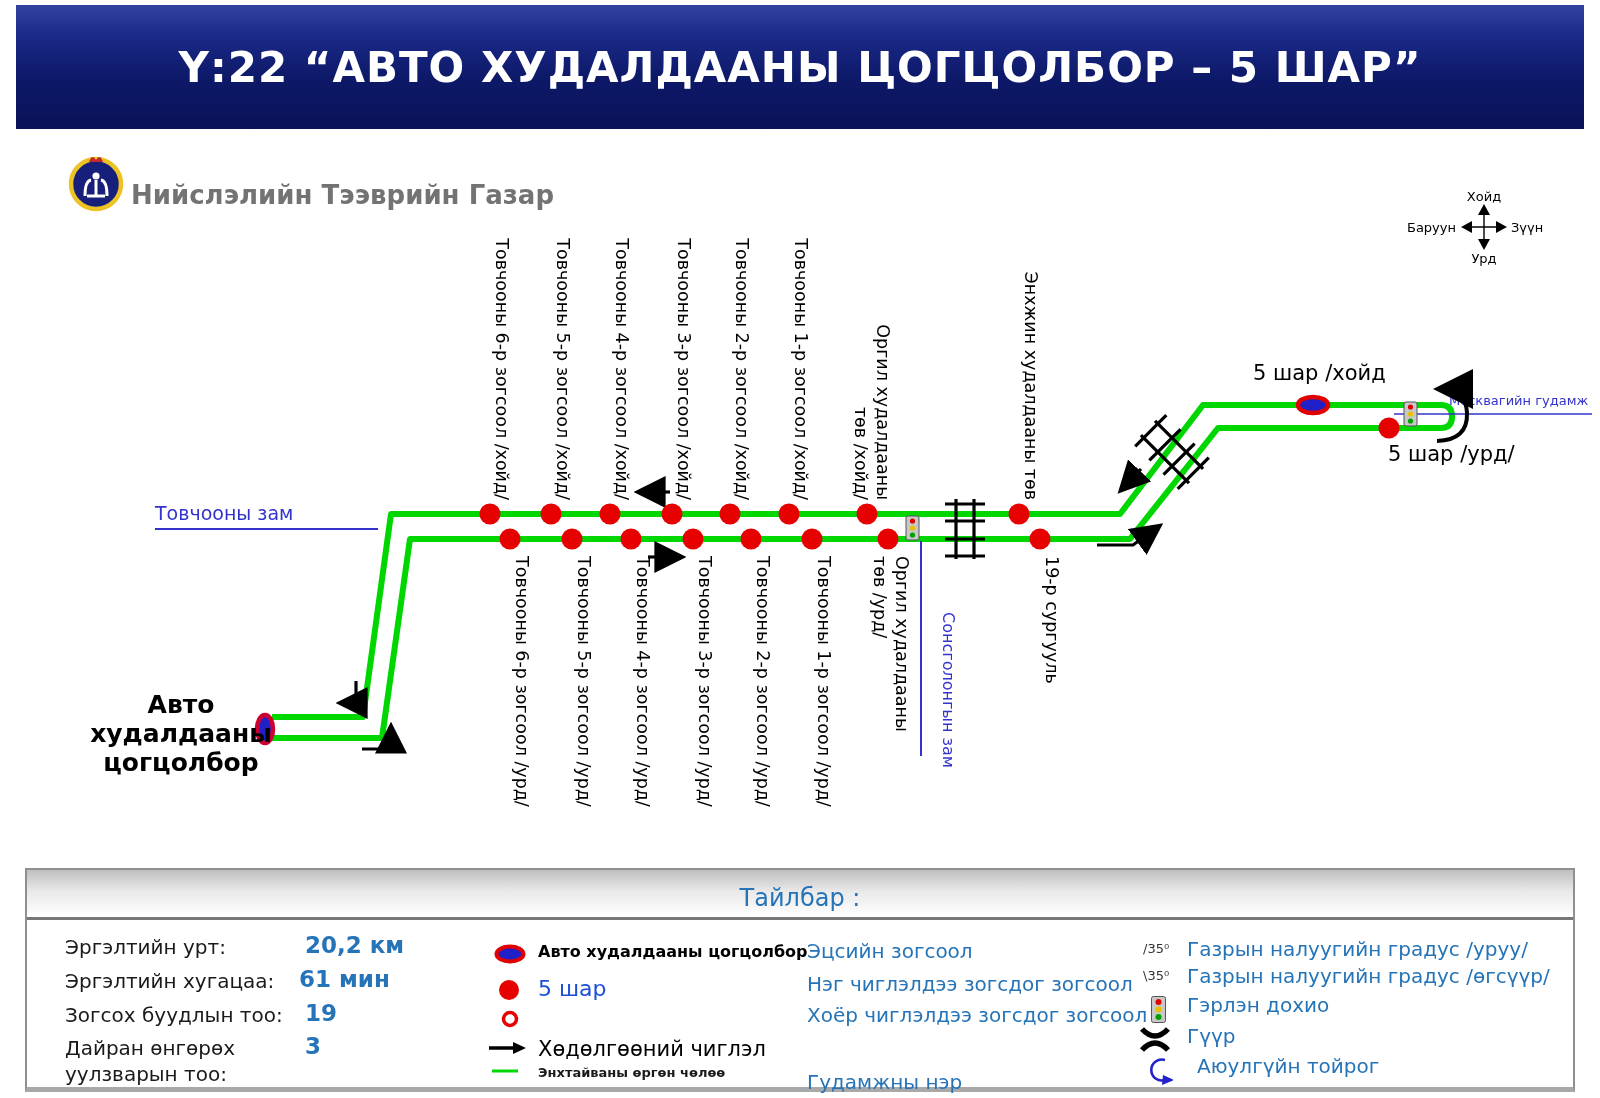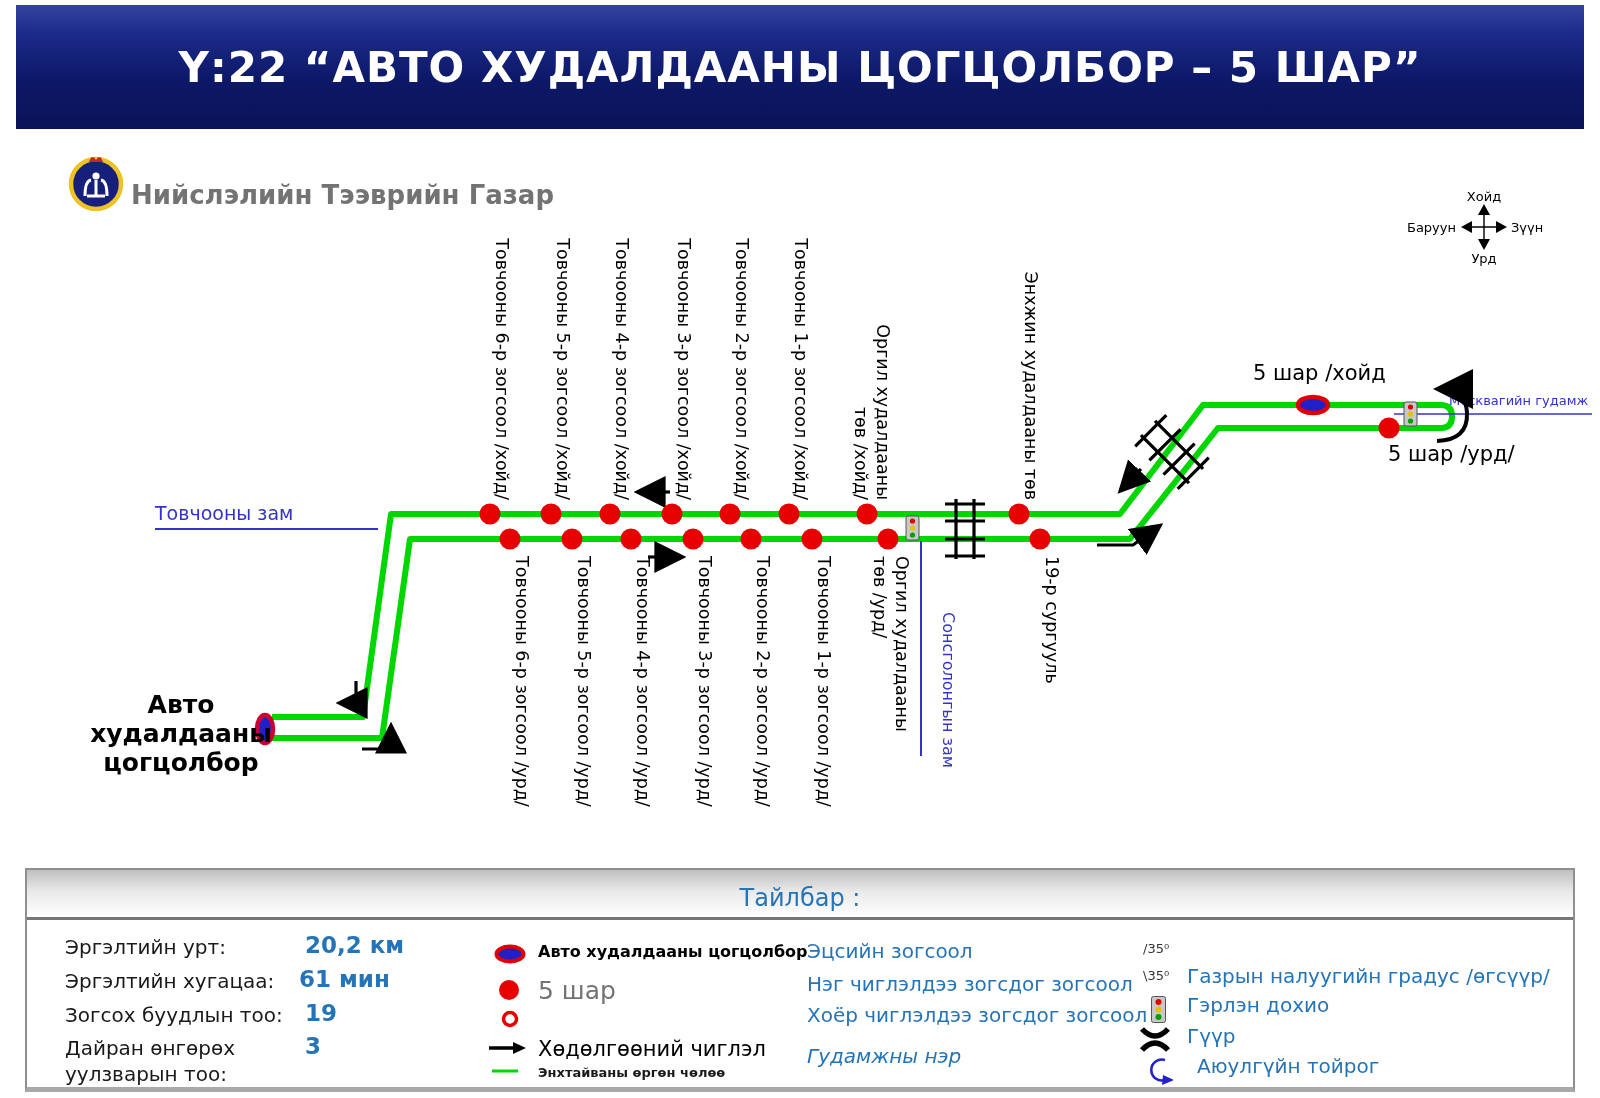--- a/index.html
+++ b/index.html
@@ -24,21 +24,21 @@
          border:2px solid #8f8f8f;border-bottom:5px solid #a9a9a9;background:#ffffff;box-sizing:border-box;}
   .panel-hd{position:absolute;left:0;top:0;width:100%;height:50px;
             background:linear-gradient(180deg,#bfbfbf 0%,#e9e9e9 45%,#ffffff 100%);
             border-bottom:3px solid #777777;box-sizing:border-box;}
   .panel-title{position:absolute;left:0;top:14px;width:100%;text-align:center;
                font-size:24px;font-weight:normal;color:#2674b8;}
   .abs{position:absolute;}
   .stat-label{font-size:20px;color:#1a1a1a;line-height:26px;}
   .stat-value{font-size:23px;font-weight:bold;color:#2674b8;}
   .sym-label-bold{font-size:16px;font-weight:bold;color:#000;}
-  .sym-label-big{font-size:25px;color:#737373;}
+  .sym-label-big{font-size:22px;color:#1d4ed8;}
   .sym-label-mid{font-size:21px;color:#000;}
   .sym-label-small{font-size:13px;font-weight:bold;color:#1a1a1a;}
   .blue-item{font-size:20px;color:#2674b8;}
   .sign-sym{font-size:13px;color:#333;}
 </style>
 </head>
 <body>
 
 <div class="page">
 
@@ -212,37 +212,38 @@
     <div class="abs sym-label-mid" style="left:511px;top:167px;">Хөдөлгөөний чиглэл</div>
 
     <svg class="abs" style="left:463px;top:197px;" width="30" height="8">
       <path d="M2 4 H28" stroke="#00d600" stroke-width="3"></path>
     </svg>
     <div class="abs sym-label-small" style="left:511px;top:195px;">Энхтайваны өргөн чөлөө</div>
 
     <div class="abs blue-item" style="left:780px;top:69px;">Эцсийн зогсоол</div>
     <div class="abs blue-item" style="left:780px;top:102px;">Нэг чиглэлдээ зогсдог зогсоол</div>
     <div class="abs blue-item" style="left:780px;top:133px;">Хоёр чиглэлдээ зогсдог зогсоол</div>
-    <div class="abs blue-item" style="left:780px;top:174px;font-style:italic;">Гудамжны нэр</div>
+    <div class="abs blue-item" style="left:780px;top:200px;">Гудамжны нэр</div>
 
     <div class="abs sign-sym" style="left:1116px;top:71px;">/35⁰</div>
     <div class="abs sign-sym" style="left:1116px;top:98px;">\35⁰</div>
     <svg class="abs" style="left:1124px;top:126px;" width="16" height="28">
       <rect x="0.5" y="0.5" width="14" height="26" rx="2" fill="#c8c8c8" stroke="#555" stroke-width="1"></rect>
       <circle cx="7.5" cy="6" r="3" fill="#e00000"></circle>
         <circle cx="7.5" cy="13.5" r="3" fill="#e8c000"></circle>
         <circle cx="7.5" cy="21" r="3" fill="#00a000"></circle>
     </svg>
     <svg class="abs" style="left:1112px;top:156px;" width="32" height="27">
       <path d="M3 3 Q16 17 29 3" stroke="#000" stroke-width="5.5" fill="none"></path>
       <path d="M3 24 Q16 10 29 24" stroke="#000" stroke-width="5.5" fill="none"></path>
     </svg>
     <svg class="abs" style="left:1118px;top:186px;" width="28" height="30">
       <path d="M20 4 A10.5 10.5 0 1 0 20 24" stroke="#2222cc" stroke-width="2.6" fill="none"></path>
       <path d="M18 19 L29 24 L17 29 Z" fill="#2222cc"></path>
     </svg>
+    <div class="abs blue-item" style="left:1160px;top:67px;">Газрын налуугийн градус /уруу/</div>
     <div class="abs blue-item" style="left:1160px;top:94px;">Газрын налуугийн градус /өгсүүр/</div>
     <div class="abs blue-item" style="left:1160px;top:123px;">Гэрлэн дохио</div>
     <div class="abs blue-item" style="left:1160px;top:154px;">Гүүр</div>
     <div class="abs blue-item" style="left:1160px;top:184px;margin-left:10px;">Аюулгүйн тойрог</div>
   </div>
 
 </div>
 
 </body></html>

